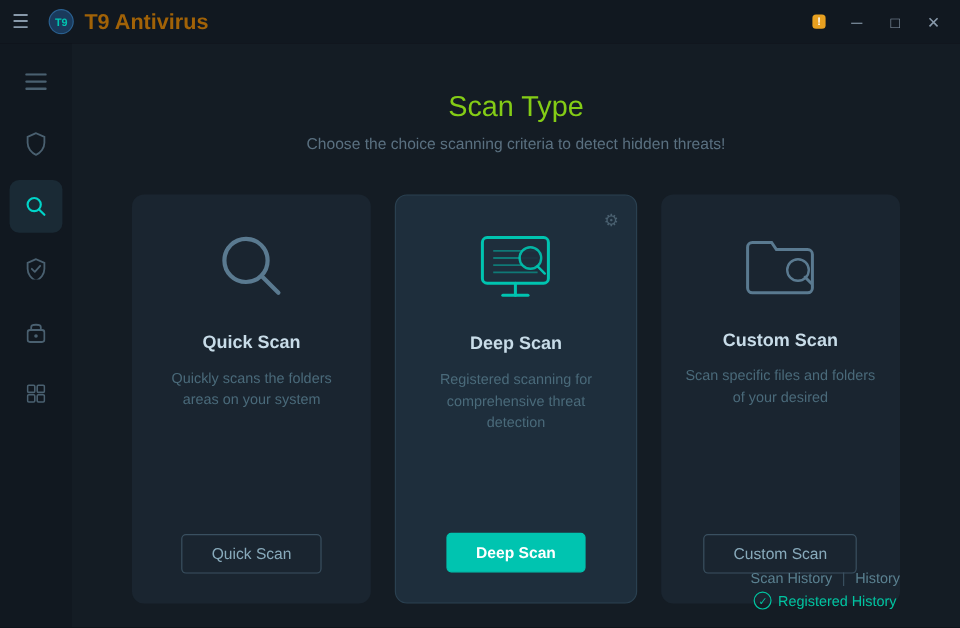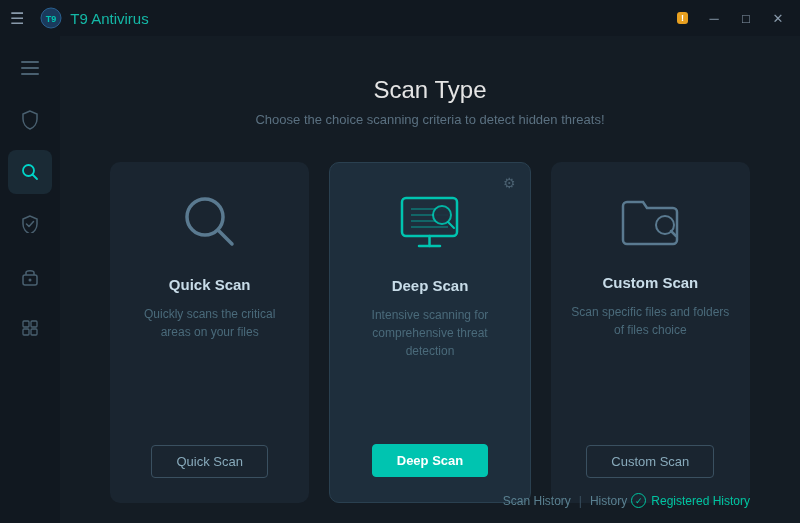--- a/index.html
+++ b/index.html
@@ -26,23 +26,23 @@
     .title-bar-left {
       display: flex;
       align-items: center;
       gap: 8px;
     }
     .title-bar-logo {
       width: 22px;
       height: 22px;
     }
     .title-bar-title {
-      color: #14b8a6;
-      font-size: 15px;
-      font-weight: 400;
+      color: #a16207;
+      font-size: 18px;
+      font-weight: 700;
     }
     .title-bar-menu {
       color: #8899aa;
       font-size: 16px;
       cursor: pointer;
       margin-right: 8px;
     }
     .title-bar-controls {
       display: flex;
       align-items: center;
@@ -114,21 +114,21 @@
       flex-direction: column;
       padding: 40px 50px 20px 50px;
       position: relative;
     }
 
     .page-header {
       text-align: center;
       margin-bottom: 35px;
     }
     .page-title {
-      color: #e5e5e5;
+      color: #84cc16;
       font-size: 24px;
       font-weight: 400;
       margin-bottom: 8px;
     }
     .page-subtitle {
       color: #5a7080;
       font-size: 13px;
     }
 
     
@@ -209,21 +209,21 @@
     .footer-divider {
       color: #3a5060;
       font-size: 12px;
     }
     .footer-right {
       position: absolute;
       bottom: 15px;
       right: 50px;
       display: flex;
       align-items: center;
-      flex-direction: row;
+      flex-direction: column;
       gap: 4px;
     }
     .footer-links-row {
       display: flex;
       align-items: center;
       gap: 8px;
     }
     .registered {
       display: flex;
       align-items: center;
@@ -316,21 +316,21 @@
     <div class="scan-cards">
 
       <div class="scan-card">
         <div class="card-icon">
           <svg width="60" height="60" viewBox="0 0 60 60" fill="none">
             <circle cx="25" cy="25" r="18" stroke="#5a7a90" stroke-width="3.5" fill="none"></circle>
             <line x1="38" y1="38" x2="52" y2="52" stroke="#5a7a90" stroke-width="3.5" stroke-linecap="round"></line>
           </svg>
         </div>
         <div class="card-title">Quick Scan</div>
-        <div class="card-desc">Quickly scans the critical areas on your files</div>
+        <div class="card-desc">Quickly scans the folders areas on your system</div>
         <button class="card-btn">Quick Scan</button>
       </div>
 
       <div class="scan-card featured">
         <div class="gear-icon">⚙</div>
         <div class="card-icon">
           <svg width="65" height="60" viewBox="0 0 65 60" fill="none">
 
             <rect x="5" y="5" width="55" height="38" rx="4" stroke="#00c4b0" stroke-width="2.5" fill="none"></rect>
 
@@ -340,36 +340,36 @@
             <line x1="14" y1="16" x2="51" y2="16" stroke="#00c4b0" stroke-width="1.5" opacity="0.5"></line>
             <line x1="14" y1="22" x2="51" y2="22" stroke="#00c4b0" stroke-width="1.5" opacity="0.5"></line>
             <line x1="14" y1="28" x2="51" y2="28" stroke="#00c4b0" stroke-width="1.5" opacity="0.5"></line>
             <line x1="14" y1="34" x2="51" y2="34" stroke="#00c4b0" stroke-width="1.5" opacity="0.5"></line>
 
             <circle cx="45" cy="22" r="9" stroke="#00c4b0" stroke-width="2" fill="#1e2e3c" opacity="0.9"></circle>
             <line x1="51" y1="29" x2="57" y2="35" stroke="#00c4b0" stroke-width="2" stroke-linecap="round"></line>
           </svg>
         </div>
         <div class="card-title">Deep Scan</div>
-        <div class="card-desc">Intensive scanning for comprehensive threat detection</div>
+        <div class="card-desc">Registered scanning for comprehensive threat detection</div>
         <button class="card-btn primary">Deep Scan</button>
       </div>
 
       <div class="scan-card">
         <div class="card-icon">
           <svg width="62" height="58" viewBox="0 0 62 58" fill="none">
 
             <path d="M4 14C4 11.8 5.8 10 8 10H24L28 16H54C56.2 16 58 17.8 58 20V48C58 50.2 56.2 52 54 52H8C5.8 52 4 50.2 4 48V14Z" stroke="#5a7a90" stroke-width="2.5" fill="none"></path>
 
             <circle cx="46" cy="33" r="9" stroke="#5a7a90" stroke-width="2" fill="none"></circle>
             <line x1="52" y1="39" x2="57" y2="44" stroke="#5a7a90" stroke-width="2.5" stroke-linecap="round"></line>
           </svg>
         </div>
         <div class="card-title">Custom Scan</div>
-        <div class="card-desc">Scan specific files and folders of files choice</div>
+        <div class="card-desc">Scan specific files and folders of your desired</div>
         <button class="card-btn">Custom Scan</button>
       </div>
 
     </div>
 
     <div class="footer-right">
       <div class="footer-links-row">
         <span class="footer-link">Scan History</span>
         <span class="footer-divider">|</span>
         <span class="footer-link">History</span>

